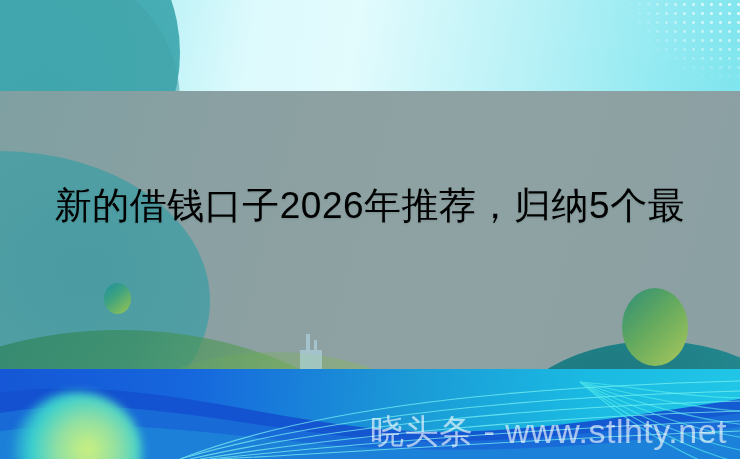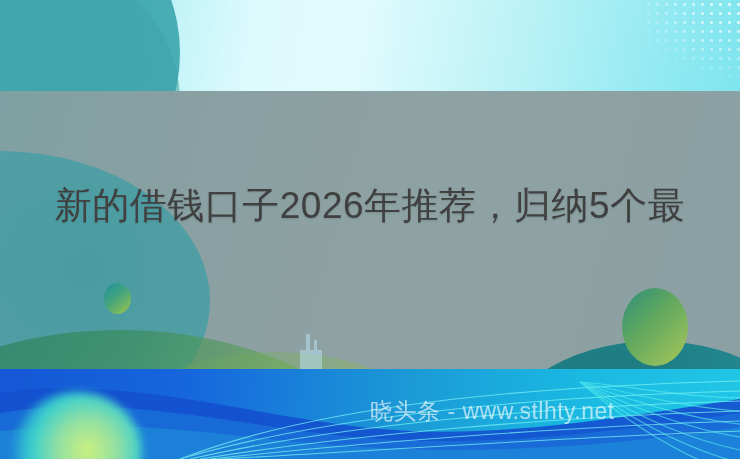--- a/index.html
+++ b/index.html
@@ -163,38 +163,38 @@
   
   .title-wrap {
     position: absolute;
     left: 0; top: 182px;
     width: 740px;
     text-align: center;
     z-index: 40;
   }
   .title-line {
     display: block;
-    color: #404040;
+    color: #000000;
     font-size: 37px;
     line-height: 48px;
     letter-spacing: .5px;
     font-weight: 400;
     white-space: nowrap;
     text-shadow: 0 1px 2px rgba(40,70,70,.20);
     text-align: center;
   }
 
   
   .watermark {
     position: absolute;
-    left: 370px; top: 395px;
+    left: 370px; top: 415px;
     width: 370px;
     z-index: 45;
     color: rgba(255,255,255,.62);
-    font-size: 23px;
+    font-size: 34px;
     line-height: 32px;
     white-space: nowrap;
     letter-spacing: .5px;
   }
 </style>
 </head>
 <body>
 
 <div id="poster">
 

